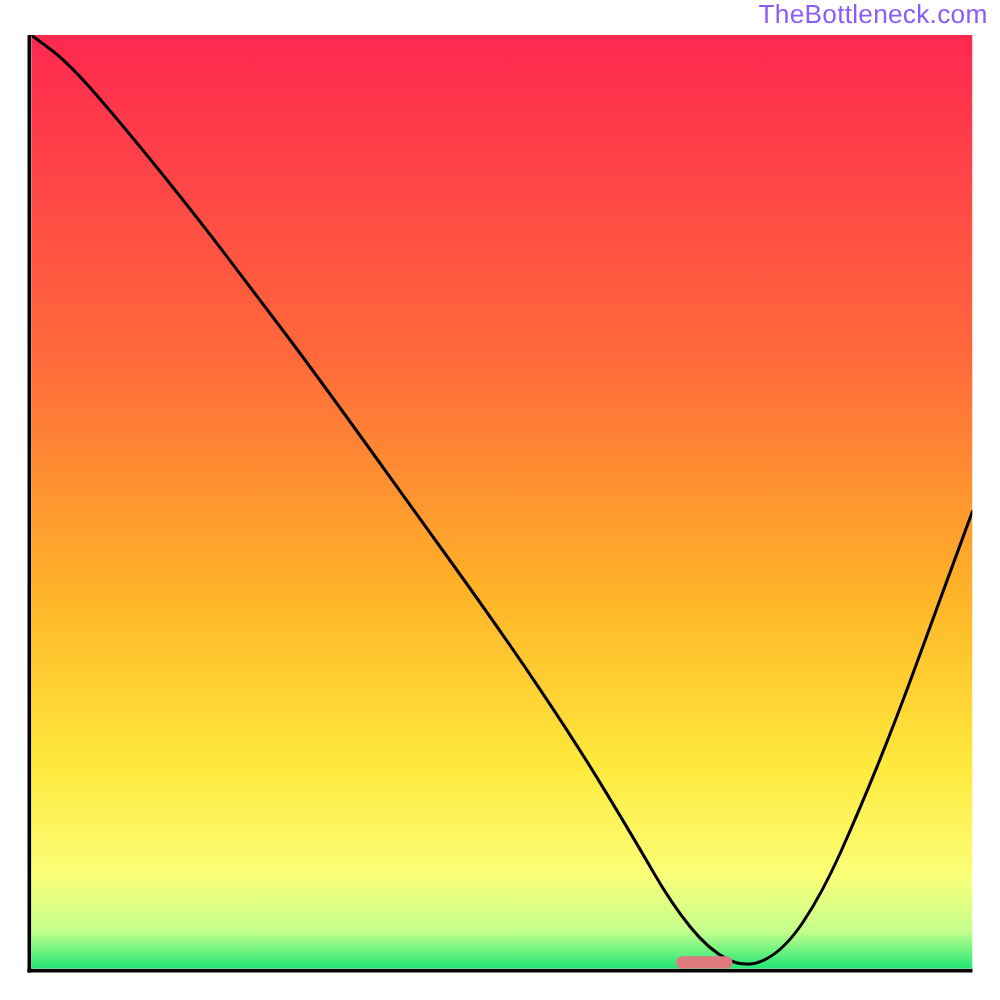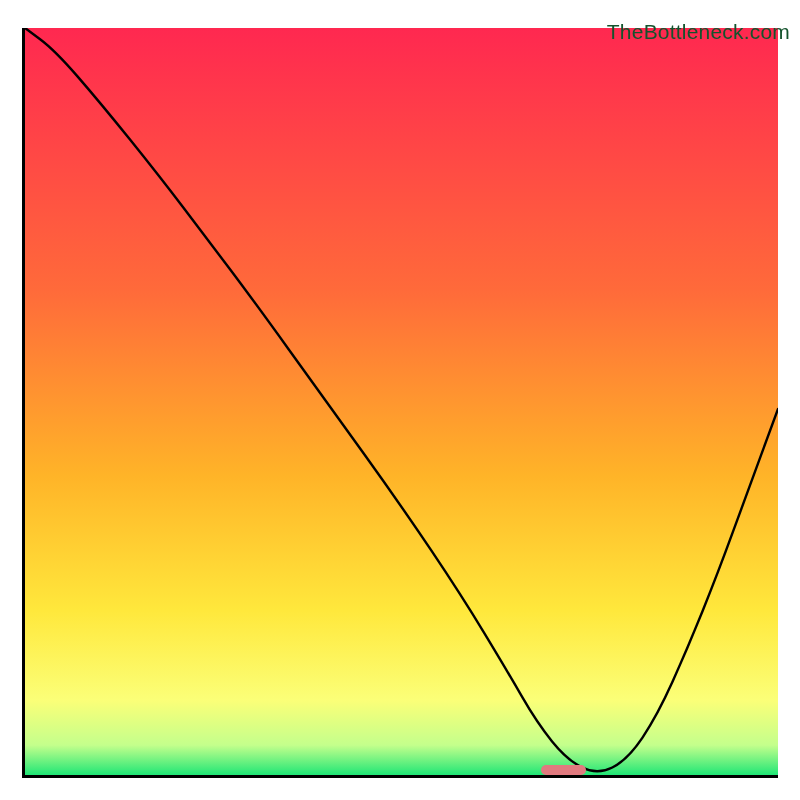--- a/index.html
+++ b/index.html
@@ -10,25 +10,25 @@
     background: #ffffff;
     font-family: Arial, Helvetica, sans-serif;
   }
   #wrap {
     position: relative;
     width: 800px;
     height: 800px;
   }
   #watermark {
     position: absolute;
-    top: 20px;
+    top: 0;
     right: 10px;
     font-size: 21px;
     font-weight: 500;
-    color: #14532d;
+    color: #8b5cf6;
     letter-spacing: 0.2px;
     z-index: 3;
   }
   #plot {
     position: absolute;
     left: 22px;
     top: 28px;
     width: 756px;
     height: 750px;
     border-left: 3px solid #000;

